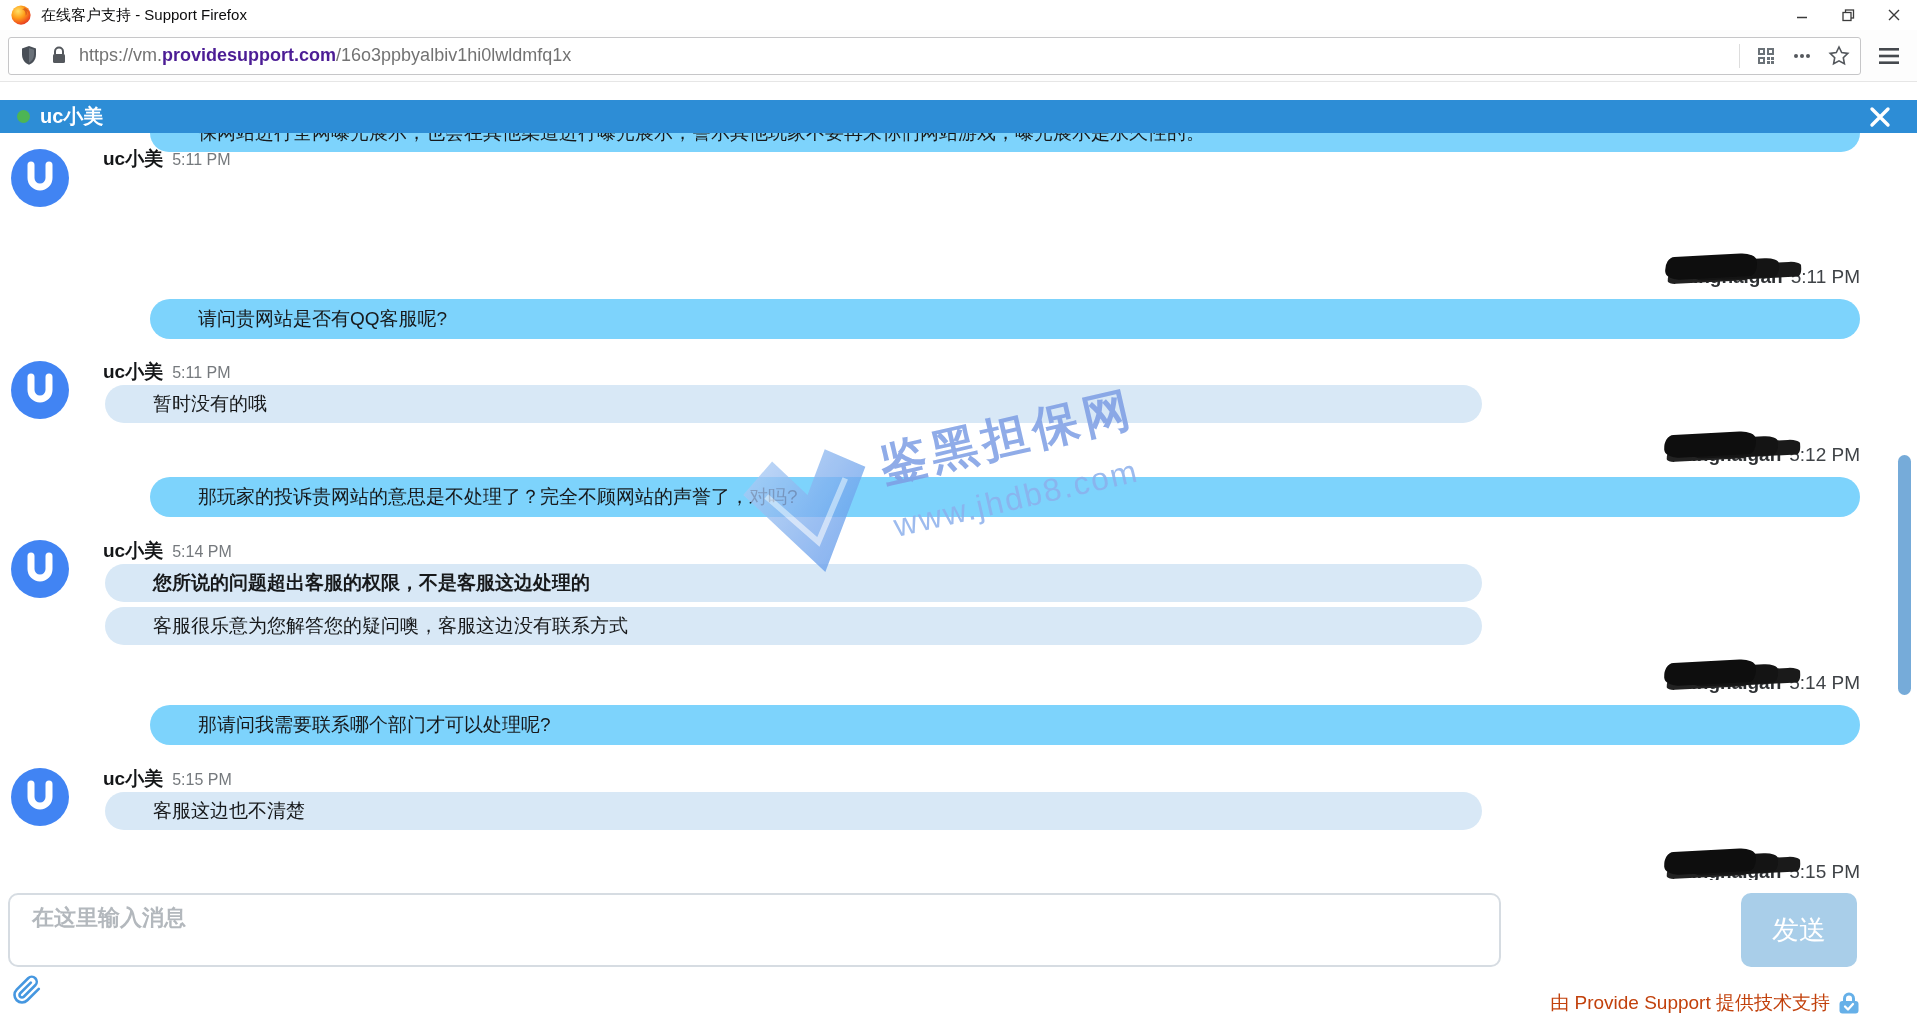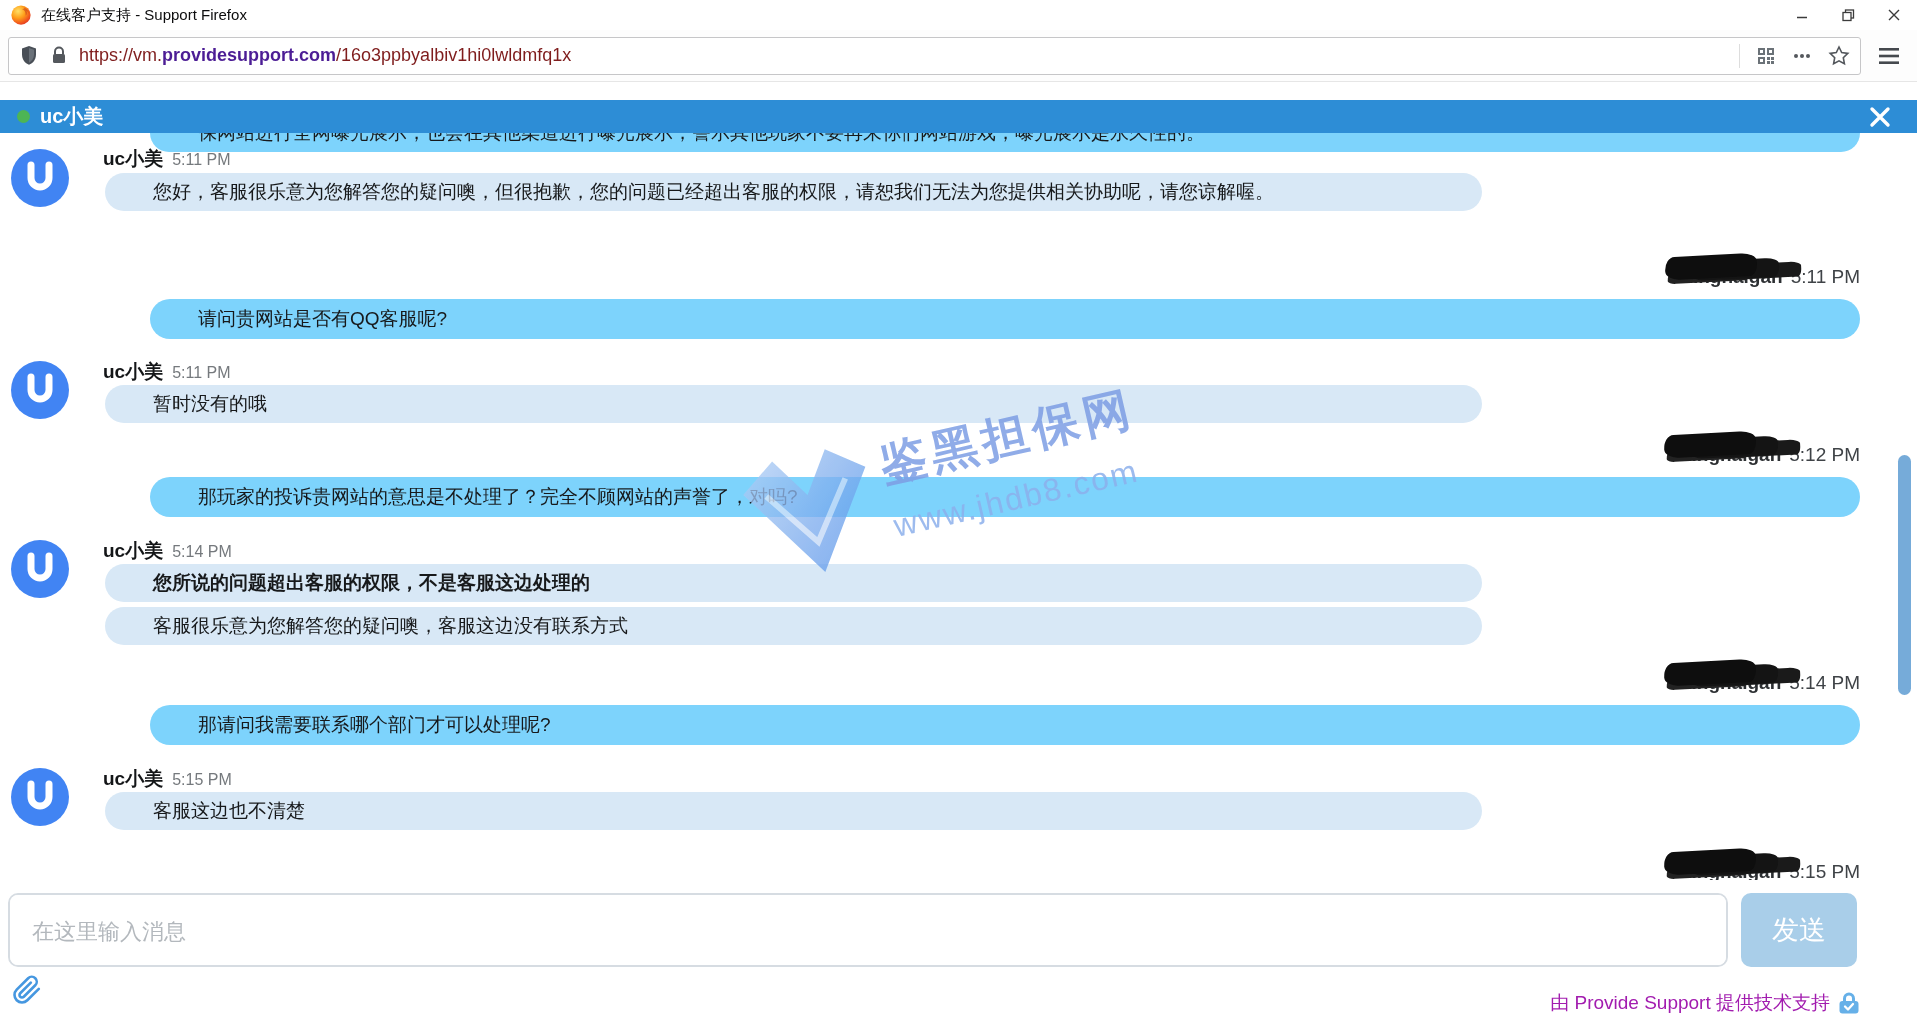--- a/index.html
+++ b/index.html
@@ -15,21 +15,21 @@
   .win-controls { margin-left:auto; display:flex; }
   .win-btn { width:46px; height:30px; display:flex; align-items:center; justify-content:center; cursor:default; }
 
   
   .urlbar { position:absolute; top:30px; left:0; right:0; height:52px; background:#fdfdfd;
             border-bottom:1px solid #e6e6e6; display:flex; align-items:center; padding:0 8px; }
   .url-field { flex:1; height:38px; background:#fff; border:1px solid #c6c6c8; border-radius:3px;
                display:flex; align-items:center; padding:0 10px; }
   .url-field .ic { display:flex; align-items:center; margin-right:12px; }
   .url-text { font-size:18px; white-space:nowrap; overflow:hidden; }
-  .u-gray { color:#7f1d1d; }
+  .u-gray { color:#737373; }
   .u-dark { color:#4c1d95; font-weight:bold; }
   .url-right { margin-left:auto; display:flex; align-items:center; }
   .url-right .ic { margin:0 0 0 16px; display:flex; align-items:center; }
   .qr-wrap { border-left:1px solid #ddd; padding-left:16px; height:24px; display:flex; align-items:center; }
   .hamburger { width:40px; height:38px; margin-left:8px; display:flex; align-items:center; justify-content:center; }
 
   
   .chat-header { position:absolute; top:100px; left:0; right:0; height:33px; background:#2d8dd6;
                  display:flex; align-items:center; }
   .status-dot { width:13px; height:13px; border-radius:50%; background:#4db554; margin-left:17px; }
@@ -58,30 +58,30 @@
   .wm-text { margin-left:10px; margin-top:8px; }
   .wm-title { font-size:47px; font-weight:bold; color:#7d9ee4; letter-spacing:5px; }
   .wm-url { font-size:32px; color:#8cb0ec; margin-top:12px; letter-spacing:2px; }
 
   
   .scroll-thumb { position:absolute; right:6px; top:322px; width:13px; height:240px;
                   background:#76abd9; border-radius:7px; }
 
   
   .composer { position:absolute; left:0; right:0; bottom:0; height:140px; background:#fff; z-index:5; }
-  .msg-input { position:absolute; left:8px; top:13px; width:1720px; height:74px; border:2px solid #d6dce2;
+  .msg-input { position:absolute; left:8px; top:13px; width:1493px; height:74px; border:2px solid #d6dce2;
                border-radius:10px; resize:none; outline:none; font-family:"Liberation Sans",sans-serif;
-               font-size:22px; color:#333; padding:22px 22px; }
+               font-size:22px; color:#333; padding:8px 22px;font-weight:bold; }
   .msg-input::placeholder { color:#b3b8bd; }
   .send { position:absolute; left:1741px; top:13px; width:116px; height:74px; background:#a9cee9;
           border:none; border-radius:10px; color:#fff; font-size:27px; font-family:"Liberation Sans",sans-serif;
           cursor:pointer; }
   .clip { position:absolute; left:12px; top:94px; width:32px; height:32px; display:flex; align-items:center; cursor:pointer; }
   .powered { position:absolute; right:57px; top:110px; display:flex; align-items:center; cursor:pointer; }
-  .powered .txt { font-size:19px; color:#a21caf; margin-right:8px; }
+  .powered .txt { font-size:19px; color:#c2410c; margin-right:8px; }
 </style>
 </head>
 <body>
 
 <div class="screen">
 
   <div class="titlebar">
     <span class="fx-icon">
       <svg width="22" height="22" viewBox="0 0 24 24">
         <defs>
@@ -182,21 +182,20 @@
     <div class="avatar" style="top:16px;">
       <svg width="58" height="58" viewBox="0 0 58 58">
         <circle cx="29" cy="29" r="29" fill="#4184f3"></circle>
         <path d="M20 16 v13 a9 9 0 0 0 18 0 v-13" fill="none" stroke="#fff" stroke-width="7" stroke-linecap="round"></path>
       </svg>
     </div>
     <div class="name-row" style="top:13px;">
       <span class="nm">uc小美</span>
       <span class="tm">5:11 PM</span>
     </div>
-    <div class="bubble agent" style="top:40px;">您好，客服很乐意为您解答您的疑问噢，但很抱歉，您的问题已经超出客服的权限，请恕我们无法为您提供相关协助呢，请您谅解喔。</div>
 
     <div class="vtime-row" style="top:133px;">
       <span class="vname-wrap"><span>dinghaigan</span><span class="scribble"></span></span>
       <span class="tm">5:11 PM</span>
     </div>
     <div class="bubble visitor" style="top:166px;">请问贵网站是否有QQ客服呢?</div>
 
     <div class="avatar" style="top:228px;">
       <svg width="58" height="58" viewBox="0 0 58 58">
         <circle cx="29" cy="29" r="29" fill="#4184f3"></circle>

